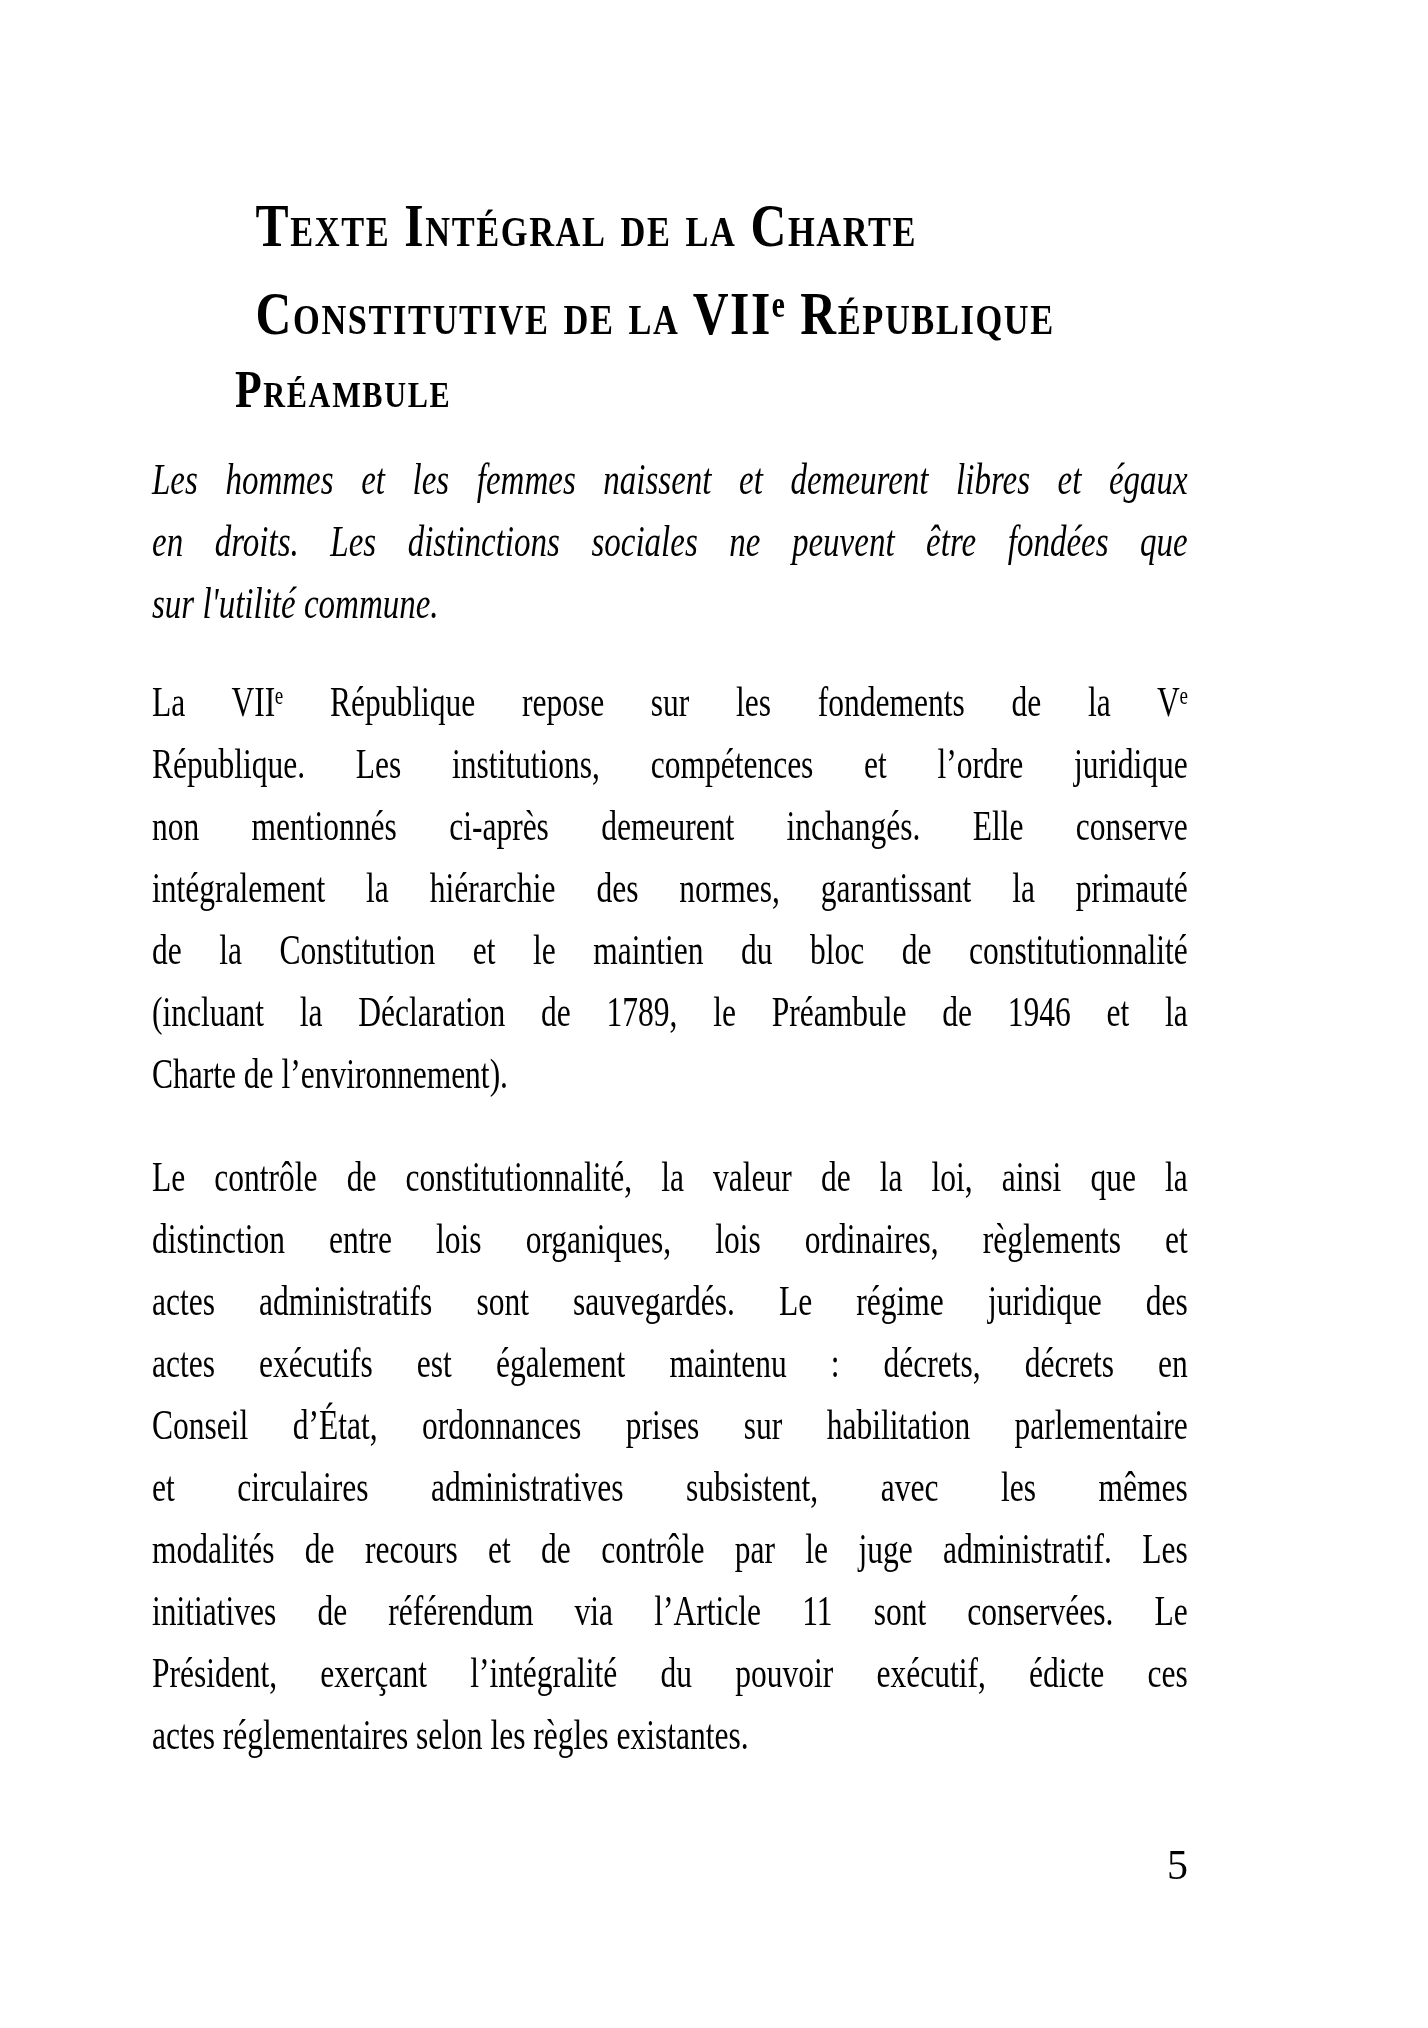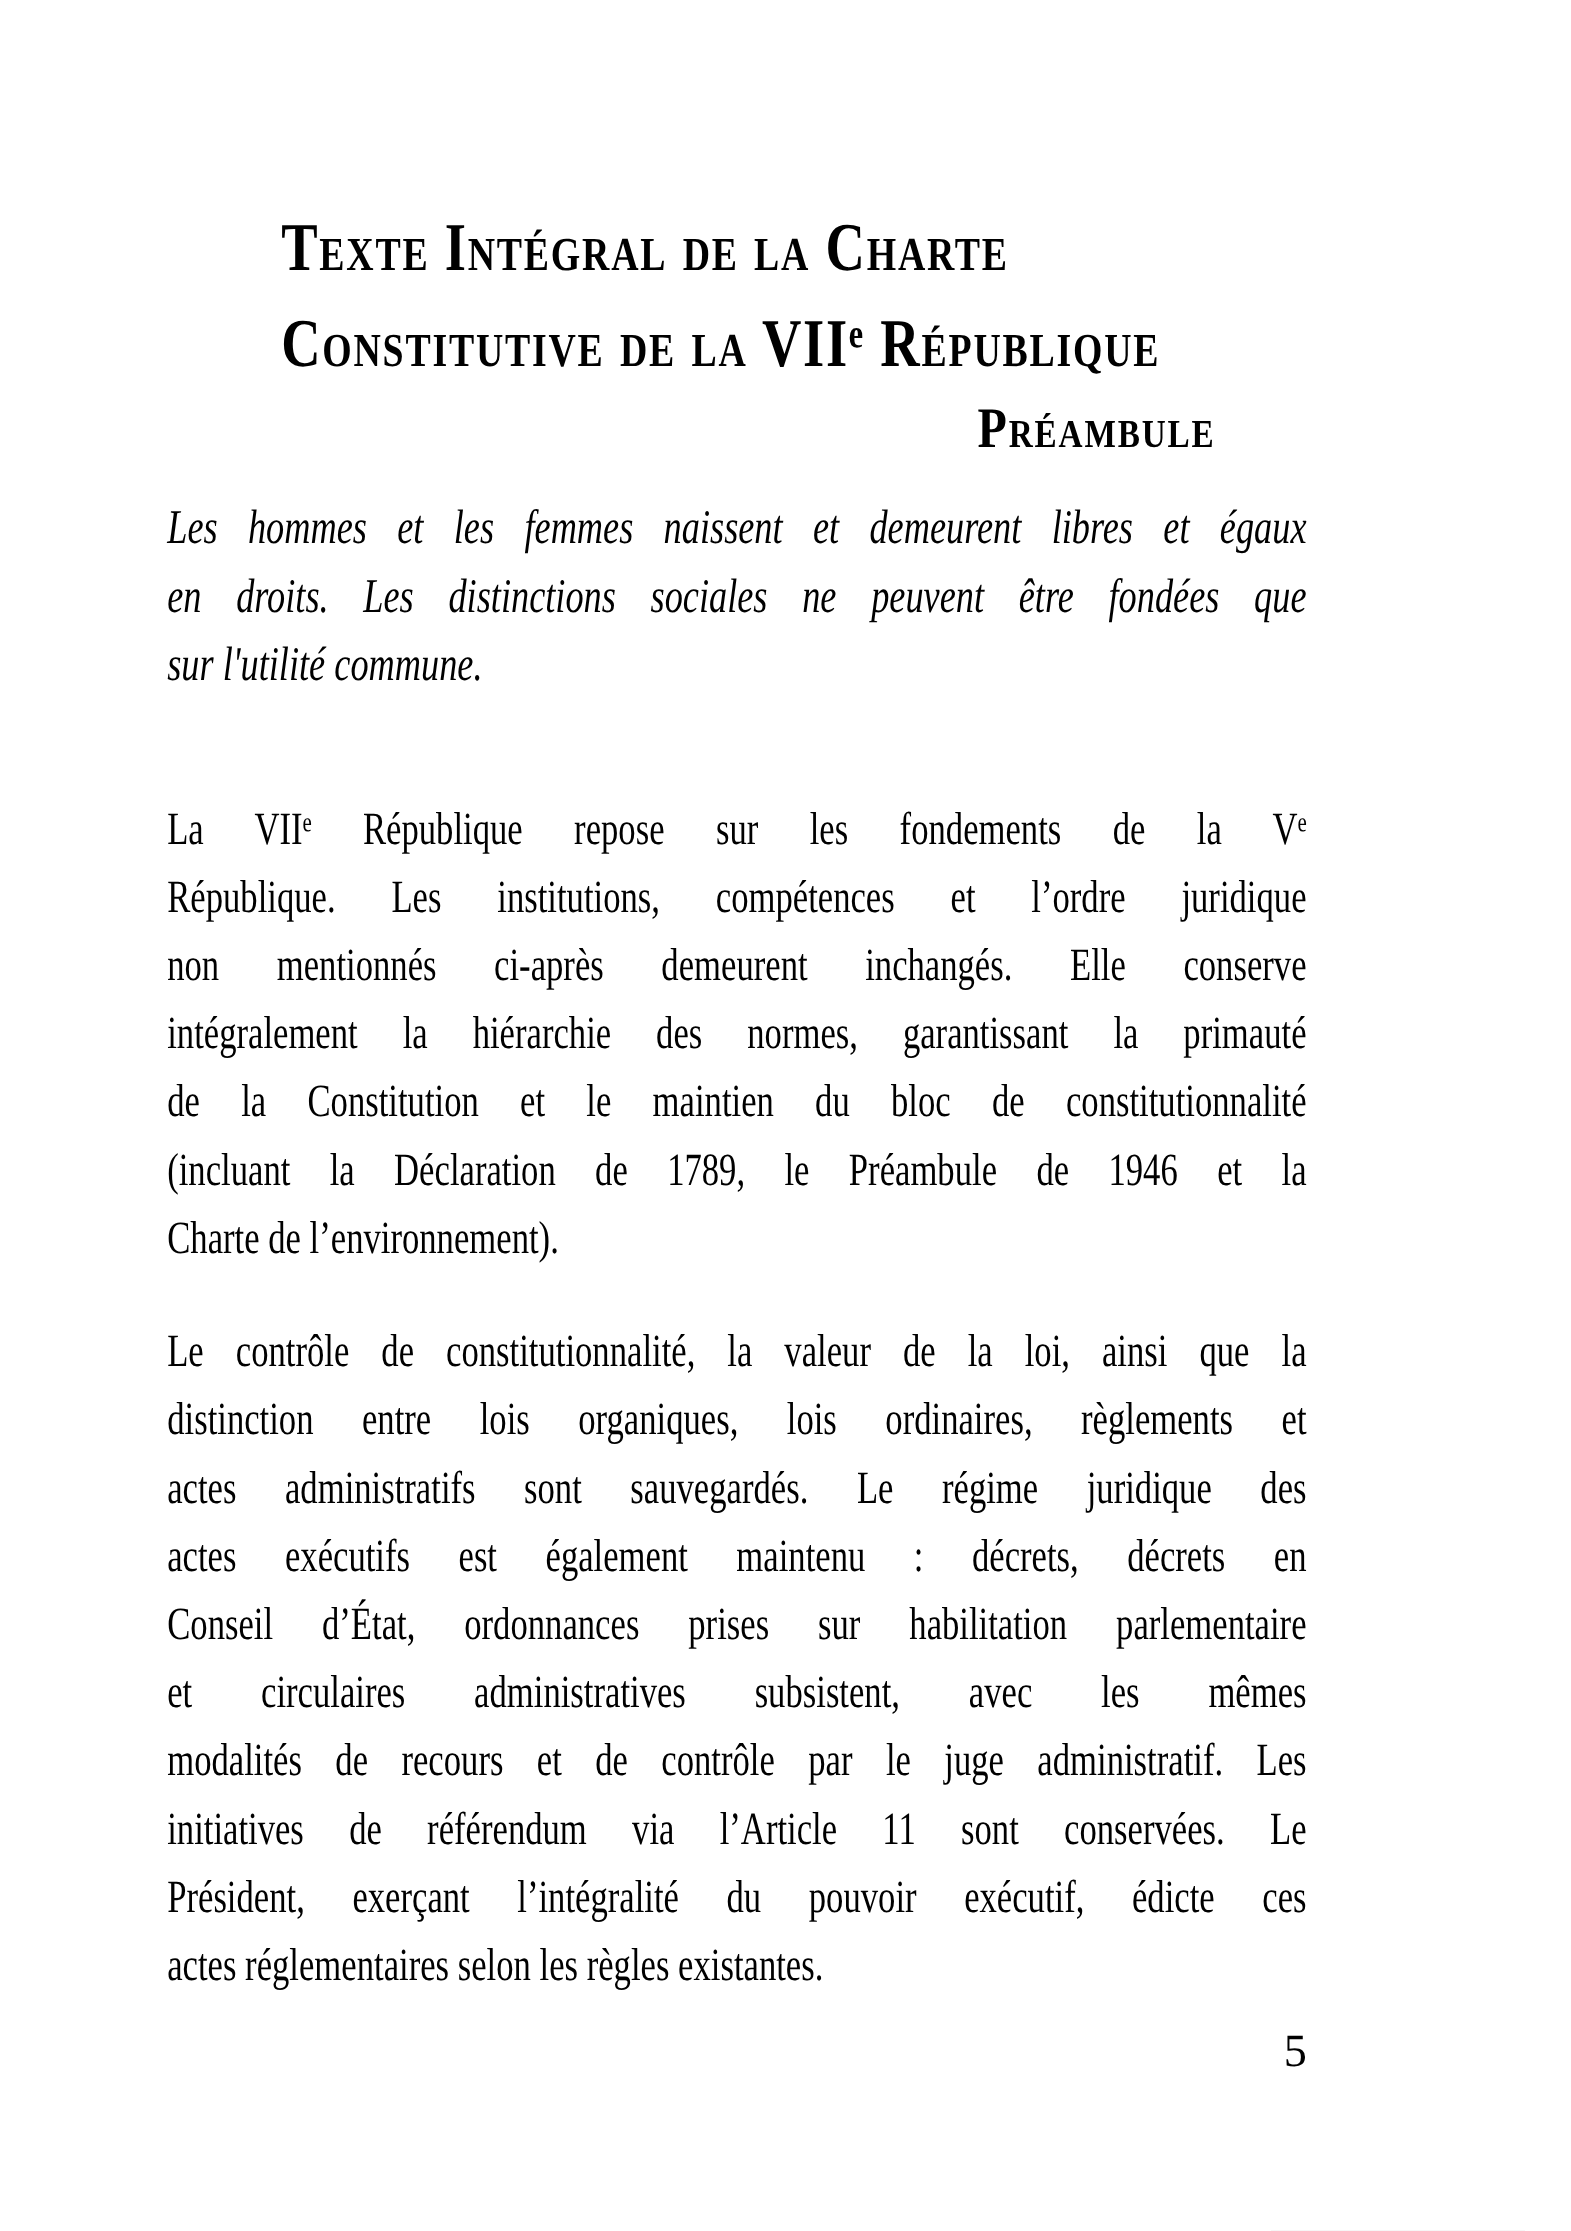--- a/index.html
+++ b/index.html
@@ -32,21 +32,21 @@
     white-space: nowrap;
     letter-spacing: 2px;
     transform: scaleX(0.80);
     transform-origin: 50% 50%;
   }
   .subtitle {
     margin: 2px 0 0 0;
     font-size: 52px;
     font-weight: 700;
     line-height: 62px;
-    text-align: right;
+    text-align: left;
     font-variant: small-caps;
   }
   .subtitle .tline { transform: scaleX(0.84); }
   
   .jline {
     display: block;
     height: 62px;
     line-height: 62px;
     width: 1381px;
     transform: scaleX(0.75);
@@ -58,21 +58,21 @@
   }
   .jline.last {
     text-align: left;
     text-align-last: left;
   }
   .epigraph { margin-top: 28px; }
   .epigraph .jline {
     font-style: italic;
     font-size: 44px;
   }
-  .para1 { margin-top: 88px; }
+  .para1 { margin-top: 36px; }
   .para2 { margin-top: 41px; }
   .page-number {
     position: absolute;
     top: 1840px;
     right: 240px;
     font-size: 42px;
     line-height: 50px;
   }
 </style>
 </head>

